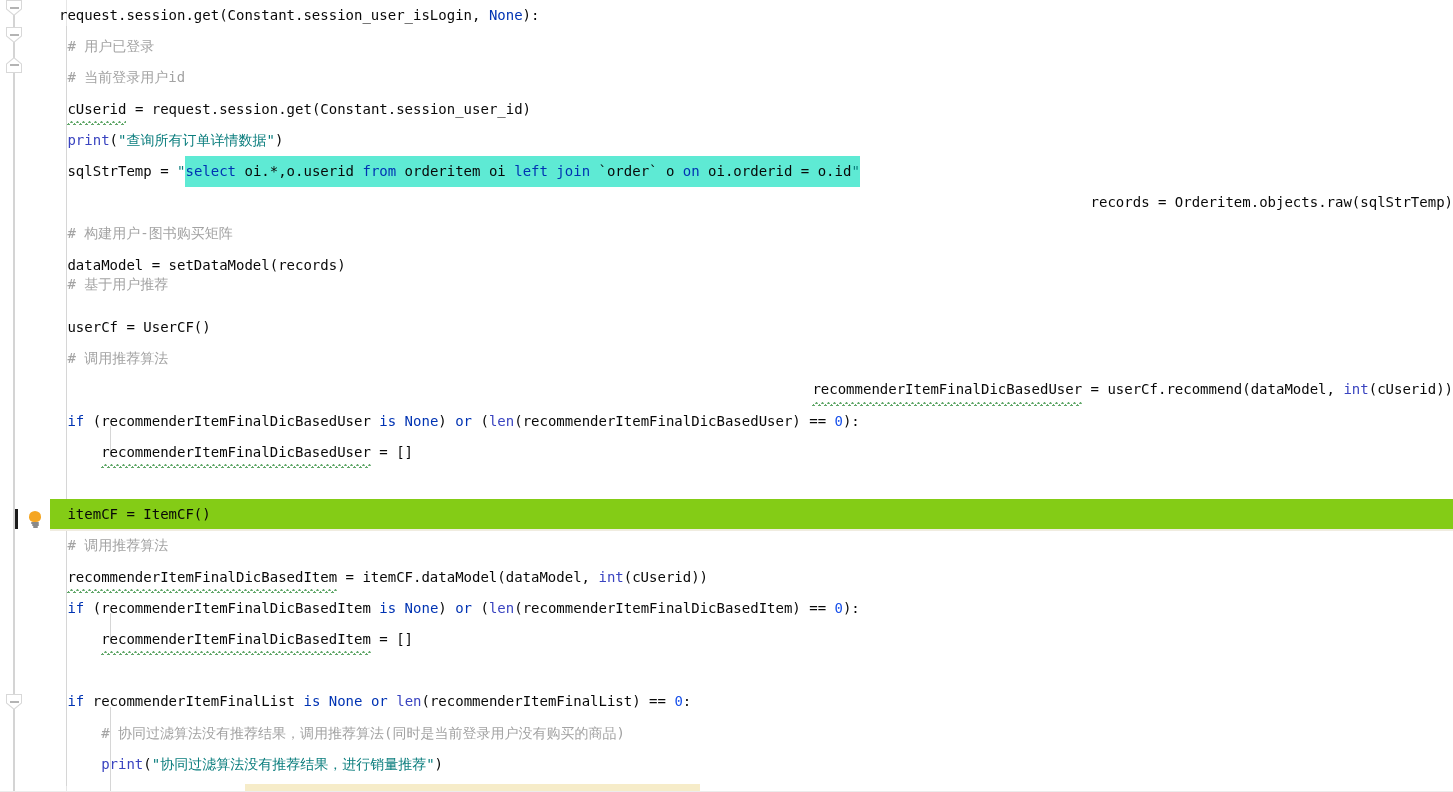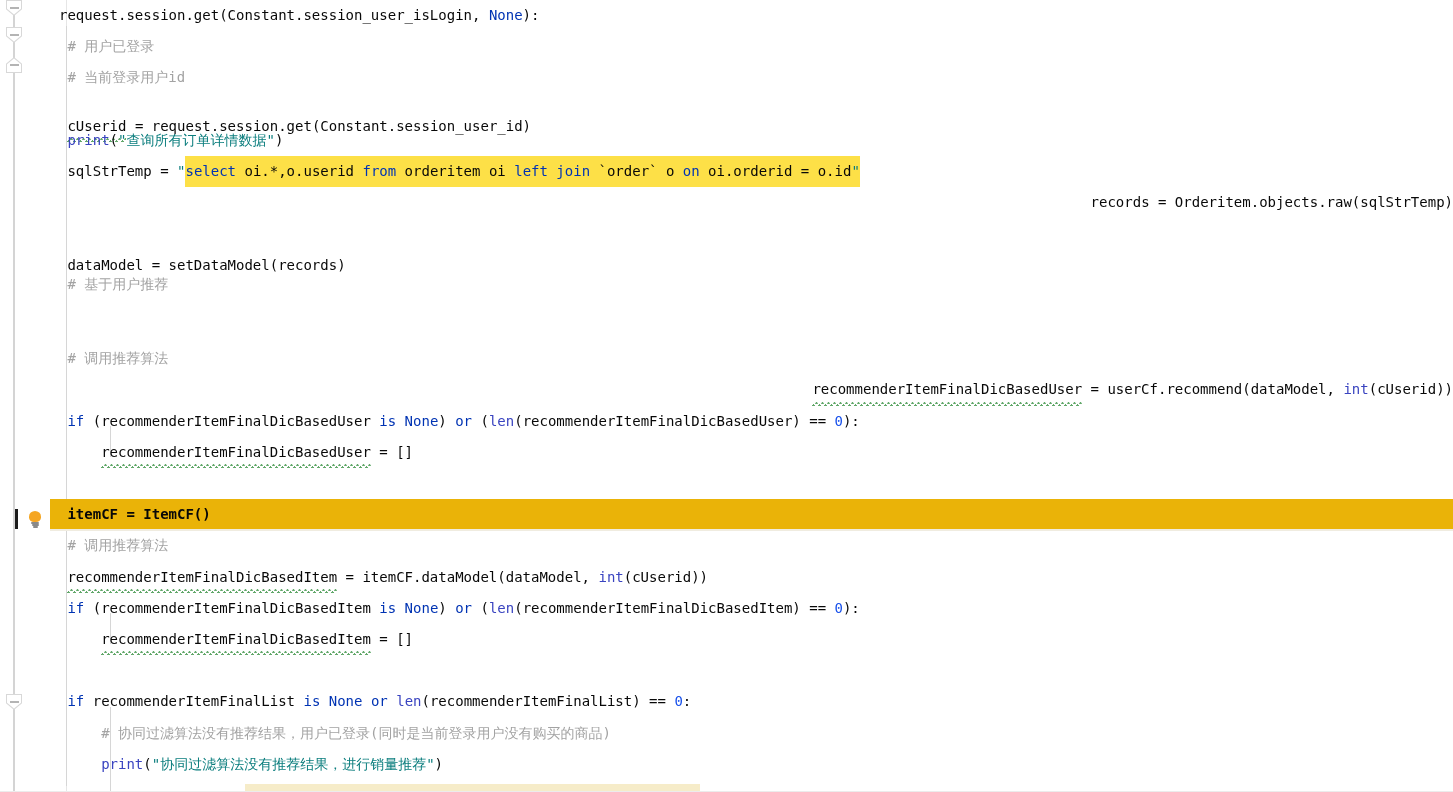--- a/index.html
+++ b/index.html
@@ -134,38 +134,37 @@
     font-family: "DejaVu Sans Mono", "Liberation Mono", monospace;
     color: #080808;
     letter-spacing: 0px;
   }
   .line .txt {
     display: inline-block;
     white-space: pre;
   }
   
   .line.current-line {
-    background: #eab308;
+    background: #84cc16;
     box-shadow: 0 -1px 0 #f0ece0 inset, 0 1px 0 #f0ece0;
-    font-weight: bold;
   }
 
   
   .kw       { color: #0033b3; }          
   .builtin  { color: #3a44c0; }          
   .none     { color: #0033b3; }
   .num      { color: #1750eb; }
   .cjkstr   { color: #0a7d7d; }          
   .comment  { color: #a3a3a3; }
   .ident    { color: #080808; }
   .punct    { color: #080808; }
 
   
   .sqlbg {
-    background: #fde047;
+    background: #5eead4;
   }
   .sqlkw { color: #0033b3; }
   .sqlid { color: #080808; }
 
   
   .typo {
     position: relative;
     background-image:
       radial-gradient(circle at 1.5px 3.3px, #62a86a 1.05px, transparent 1.2px),
       radial-gradient(circle at 4.5px 1.1px, #62a86a 1.05px, transparent 1.2px);
@@ -210,37 +209,39 @@
       <div class="indent-guide" style="left: 110px; top: 613px; height: 31px;"></div>
       <div class="indent-guide" style="left: 110px; top: 707px; height: 85px;"></div>
     </div>
 
   <div id="bottom-sql-strip" style="left: 245px; top: 784px; width: 455px; height: 8px;"></div>
 
   <div id="code-area">
       <div class="line" style="top: 0px;"><span class="txt ">    </span><span class="txt kw">if</span><span class="txt ident"> request.session.get(Constant.session_user_isLogin, </span><span class="txt none">None</span><span class="txt punct">):</span></div>
       <div class="line" style="top: 31.2px;"><span class="txt comment">        # 用户已登录</span></div>
       <div class="line" style="top: 62.4px;"><span class="txt comment">        # 当前登录用户id</span></div>
-      <div class="line" style="top: 93.6px; margin-top: 17px;"><span class="txt ">        </span><span class="txt typo ident">cUserid</span><span class="txt ident"> = request.session.get(Constant.session_user_id)</span></div>
+      <div class="line" style="top: 93.6px;"><span class="txt ">        </span><span class="txt typo ident">cUserid</span><span class="txt ident"> = request.session.get(Constant.session_user_id)</span></div>
       <div class="line" style="top: 124.8px;"><span class="txt ">        </span><span class="txt builtin">print</span><span class="txt punct">(</span><span class="txt cjkstr">"查询所有订单详情数据"</span><span class="txt punct">)</span></div>
       <div class="line" style="top: 156px;"><span class="txt ident">        sqlStrTemp = </span><span class="txt cjkstr">"</span><span class="txt sqlkw sqlbg">select</span><span class="txt sqlid sqlbg"> oi.*,o.userid </span><span class="txt sqlkw sqlbg">from</span><span class="txt sqlid sqlbg"> orderitem oi </span><span class="txt sqlkw sqlbg">left</span><span class="txt sqlid sqlbg"> </span><span class="txt sqlkw sqlbg">join</span><span class="txt sqlid sqlbg"> `order` o </span><span class="txt sqlkw sqlbg">on</span><span class="txt sqlid sqlbg"> oi.orderid = o.id</span><span class="txt cjkstr sqlbg">"</span></div>
       <div class="line" style="top: 187.2px; text-align: right;"><span class="txt ident">        records = Orderitem.objects.raw(sqlStrTemp)</span></div>
+      <div class="line" style="top: 218.4px;"><span class="txt comment">        # 构建用户-图书购买矩阵</span></div>
       <div class="line" style="top: 249.6px;"><span class="txt ident">        dataModel = setDataModel(records)</span></div>
       <div class="line" style="top: 269px;"><span class="txt comment">        # 基于用户推荐</span></div>
+      <div class="line" style="top: 312px;"><span class="txt ident">        userCf = UserCF()</span></div>
       <div class="line" style="top: 343.2px;"><span class="txt comment">        # 调用推荐算法</span></div>
       <div class="line" style="top: 374.4px; text-align: right;"><span class="txt ">        </span><span class="txt typo ident">recommenderItemFinalDicBasedUser</span><span class="txt ident"> = userCf.recommend(dataModel, </span><span class="txt builtin">int</span><span class="txt ident">(cUserid))</span></div>
       <div class="line" style="top: 405.6px;"><span class="txt ">        </span><span class="txt kw">if</span><span class="txt ident"> (recommenderItemFinalDicBasedUser </span><span class="txt kw">is</span><span class="txt "> </span><span class="txt none">None</span><span class="txt punct">) </span><span class="txt kw">or</span><span class="txt punct"> (</span><span class="txt builtin">len</span><span class="txt ident">(recommenderItemFinalDicBasedUser) == </span><span class="txt num">0</span><span class="txt punct">):</span></div>
       <div class="line" style="top: 436.8px;"><span class="txt ">            </span><span class="txt typo ident">recommenderItemFinalDicBasedUser</span><span class="txt ident"> = []</span></div>
       <div class="line current-line" style="top: 499.2px;"><span class="txt ident">        itemCF = ItemCF()</span></div>
       <div class="line" style="top: 530.4px;"><span class="txt comment">        # 调用推荐算法</span></div>
       <div class="line" style="top: 561.6px;"><span class="txt ">        </span><span class="txt typo ident">recommenderItemFinalDicBasedItem</span><span class="txt ident"> = itemCF.dataModel(dataModel, </span><span class="txt builtin">int</span><span class="txt ident">(cUserid))</span></div>
       <div class="line" style="top: 592.8px;"><span class="txt ">        </span><span class="txt kw">if</span><span class="txt ident"> (recommenderItemFinalDicBasedItem </span><span class="txt kw">is</span><span class="txt "> </span><span class="txt none">None</span><span class="txt punct">) </span><span class="txt kw">or</span><span class="txt punct"> (</span><span class="txt builtin">len</span><span class="txt ident">(recommenderItemFinalDicBasedItem) == </span><span class="txt num">0</span><span class="txt punct">):</span></div>
       <div class="line" style="top: 624px; text-decoration: underline;"><span class="txt ">            </span><span class="txt typo ident">recommenderItemFinalDicBasedItem</span><span class="txt ident"> = []</span></div>
       <div class="line" style="top: 686.4px;"><span class="txt ">        </span><span class="txt kw">if</span><span class="txt ident"> recommenderItemFinalList </span><span class="txt kw">is</span><span class="txt "> </span><span class="txt none">None</span><span class="txt "> </span><span class="txt kw">or</span><span class="txt "> </span><span class="txt builtin">len</span><span class="txt ident">(recommenderItemFinalList) == </span><span class="txt num">0</span><span class="txt punct">:</span></div>
-      <div class="line" style="top: 717.6px;"><span class="txt comment">            # 协同过滤算法没有推荐结果，用户已登录(同时是当前登录用户没有购买的商品)</span></div>
+      <div class="line" style="top: 717.6px;"><span class="txt comment">            # 协同过滤算法没有推荐结果，调用推荐算法(同时是当前登录用户没有购买的商品)</span></div>
       <div class="line" style="top: 748.8px;"><span class="txt ">            </span><span class="txt builtin">print</span><span class="txt punct">(</span><span class="txt cjkstr">"协同过滤算法没有推荐结果，进行销量推荐"</span><span class="txt punct">)</span></div>
     </div>
 
   <div id="gutter-sep"></div>
 
   <div id="gutter">
     <div class="fold-line" style="top:0;height:792px;"></div>
   <div class="fold-marker down" style="top: 0px;">
         <div class="fm-body"></div>
         <div class="fm-inner"></div>

